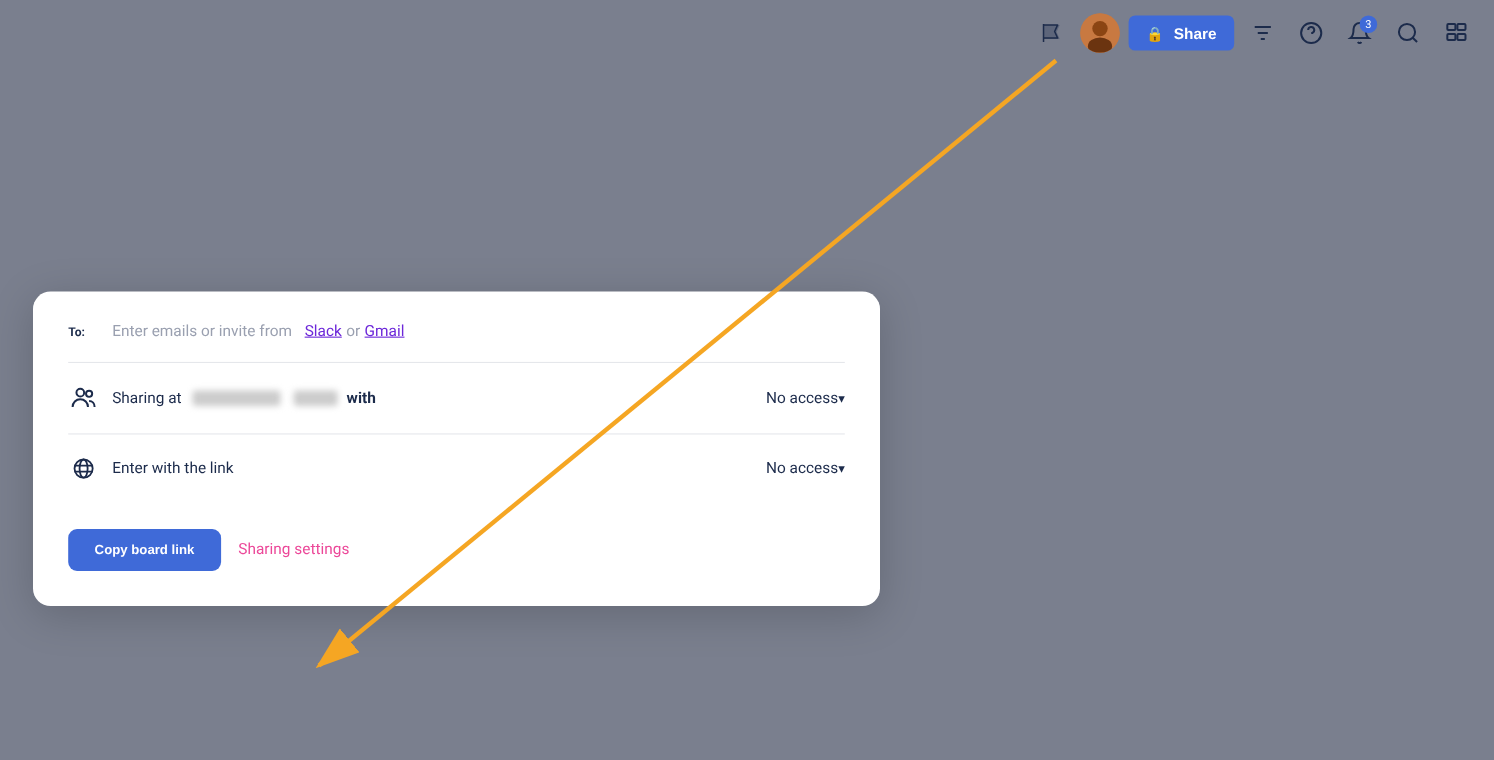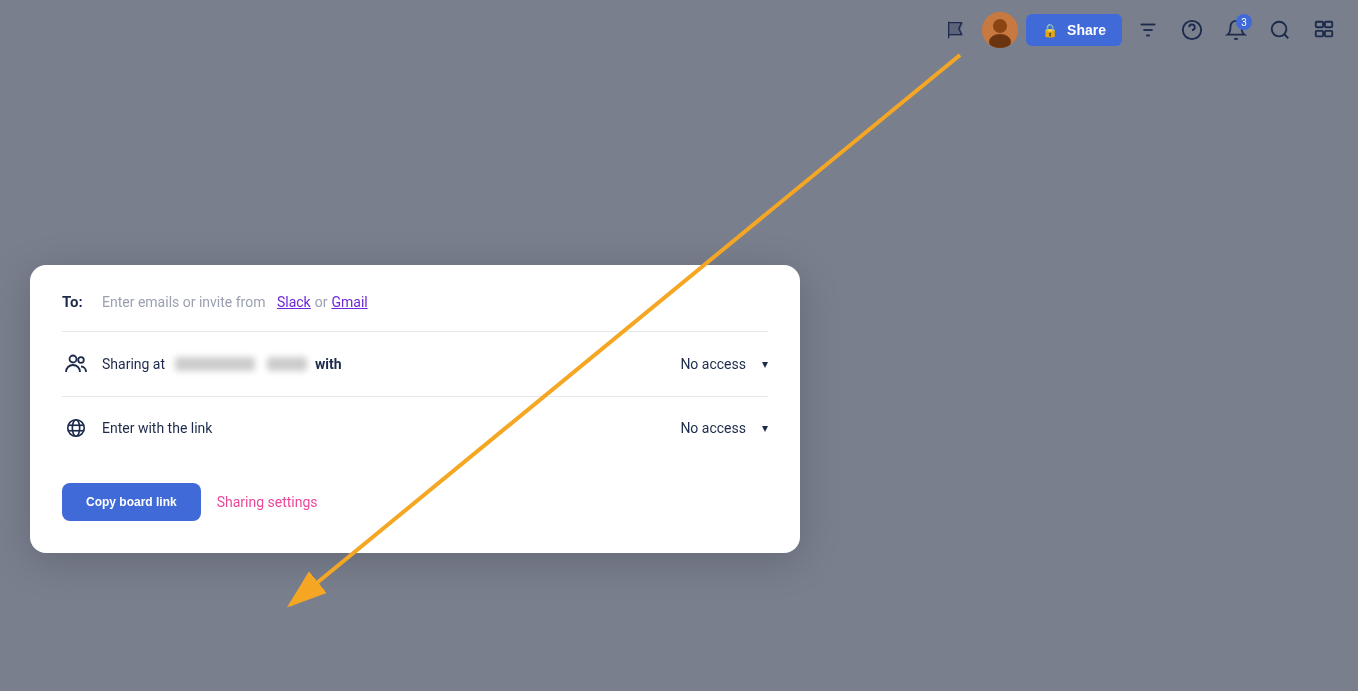--- a/index.html
+++ b/index.html
@@ -92,21 +92,21 @@
     .to-row {
       display: flex;
       align-items: center;
       gap: 12px;
       padding-bottom: 20px;
       border-bottom: 1px solid #e5e7eb;
     }
 
     .to-label {
       font-weight: 700;
-      font-size: 15px;
+      font-size: 11px;
       color: #1c2b4b;
       min-width: 28px;
     }
 
     .email-input-area {
       flex: 1;
       font-size: 14px;
       color: #9aa0b0;
       display: flex;
       align-items: center;
@@ -162,21 +162,21 @@
       height: 14px;
       background: #ccc;
       border-radius: 3px;
       margin: 0 2px;
       filter: blur(3px);
     }
 
     .access-dropdown {
       display: flex;
       align-items: center;
-      gap: 16px;
+      gap: 0;
       color: #1c2b4b;
       font-size: 14px;
       cursor: pointer;
     }
 
     .access-dropdown .chevron {
       font-size: 12px;
     }
 
     .bottom-row {

